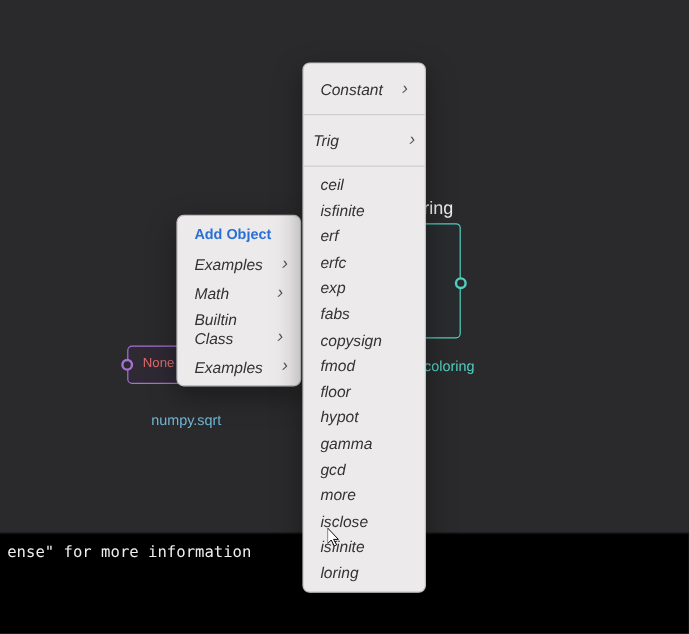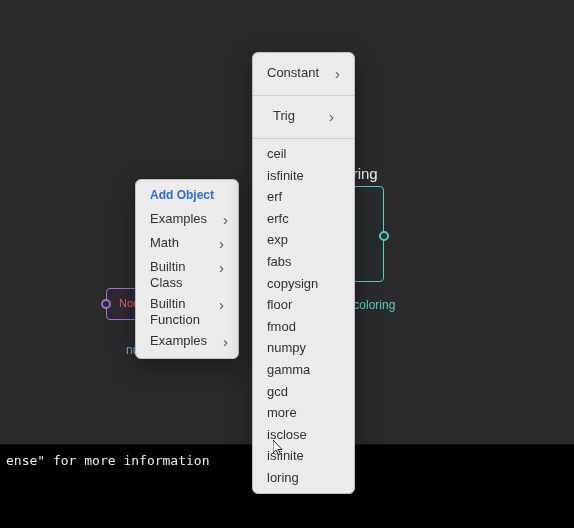--- a/index.html
+++ b/index.html
@@ -75,25 +75,26 @@
     font-size: 13px;
   }
   .menu .title {
     padding: 4px 14px 6px;
     color: #2a6fd6;
     font-weight: 600;
     font-size: 12px;
   }
   .menu .item {
     display: flex;
-    align-items: flex-start;
+    align-items: flex-end;
     justify-content: space-between;
     padding: 3px 14px;
     cursor: default;
     line-height: 1.2;
+    font-style: italic;
   }
   .menu .item.has-sub::after {
     content: "›";
     font-size: 15px;
     color: #555;
     margin-left: 16px;
   }
   .menu .sep {
     height: 1px;
     background: #cfcfcf;
@@ -125,45 +126,42 @@
   <div class="port" style="left:-6px; top:10px;"></div>
   <div class="port" style="right:-6px; top:10px;"></div>
   <span class="node-inner-label" style="left:12px; top:8px;">None</span>
 </div>
 <div class="node-label" style="left:126px; top:343px; color:#6fb7d6;">numpy.sqrt</div>
 
 <div class="console">
   <span>ense" for more information</span>
 </div>
 
-<div class="menu main" id="menu-main" style="left:135px; top:179px;">
+<div class="menu main" id="menu-main" style="left:147px; top:179px;">
   <div class="title">Add Object</div>
 <div class="item has-sub">
       <span>Examples</span>
     </div>
     <div class="item has-sub">
       <span>Math</span>
     </div>
     <div class="item has-sub">
       <span>Builtin Class</span>
     </div>
     <div class="item has-sub">
-      <span>Builtin Function</span>
-    </div>
-    <div class="item has-sub">
       <span>Examples</span>
     </div>
   </div>
 
 <div class="menu sub" id="menu-sub" style="left:252px; top:52px;">
 <div class="item has-sub" style="padding: 8px 14px;">
       <span>Constant</span>
     </div>
     <div class="sep"></div>
-    <div class="item has-sub" style="padding: 8px 20px;">
+    <div class="item has-sub" style="padding: 8px 8px;">
       <span>Trig</span>
     </div>
     <div class="sep"></div>
     <div class="item">
       <span>ceil</span>
     </div>
     <div class="item">
       <span>isfinite</span>
     </div>
     <div class="item">
@@ -175,27 +173,27 @@
     <div class="item">
       <span>exp</span>
     </div>
     <div class="item">
       <span>fabs</span>
     </div>
     <div class="item">
       <span>copysign</span>
     </div>
     <div class="item">
+      <span>fmod</span>
+    </div>
+    <div class="item">
       <span>floor</span>
     </div>
     <div class="item">
-      <span>fmod</span>
-    </div>
-    <div class="item">
-      <span>numpy</span>
+      <span>hypot</span>
     </div>
     <div class="item">
       <span>gamma</span>
     </div>
     <div class="item">
       <span>gcd</span>
     </div>
     <div class="item">
       <span>more</span>
     </div>

